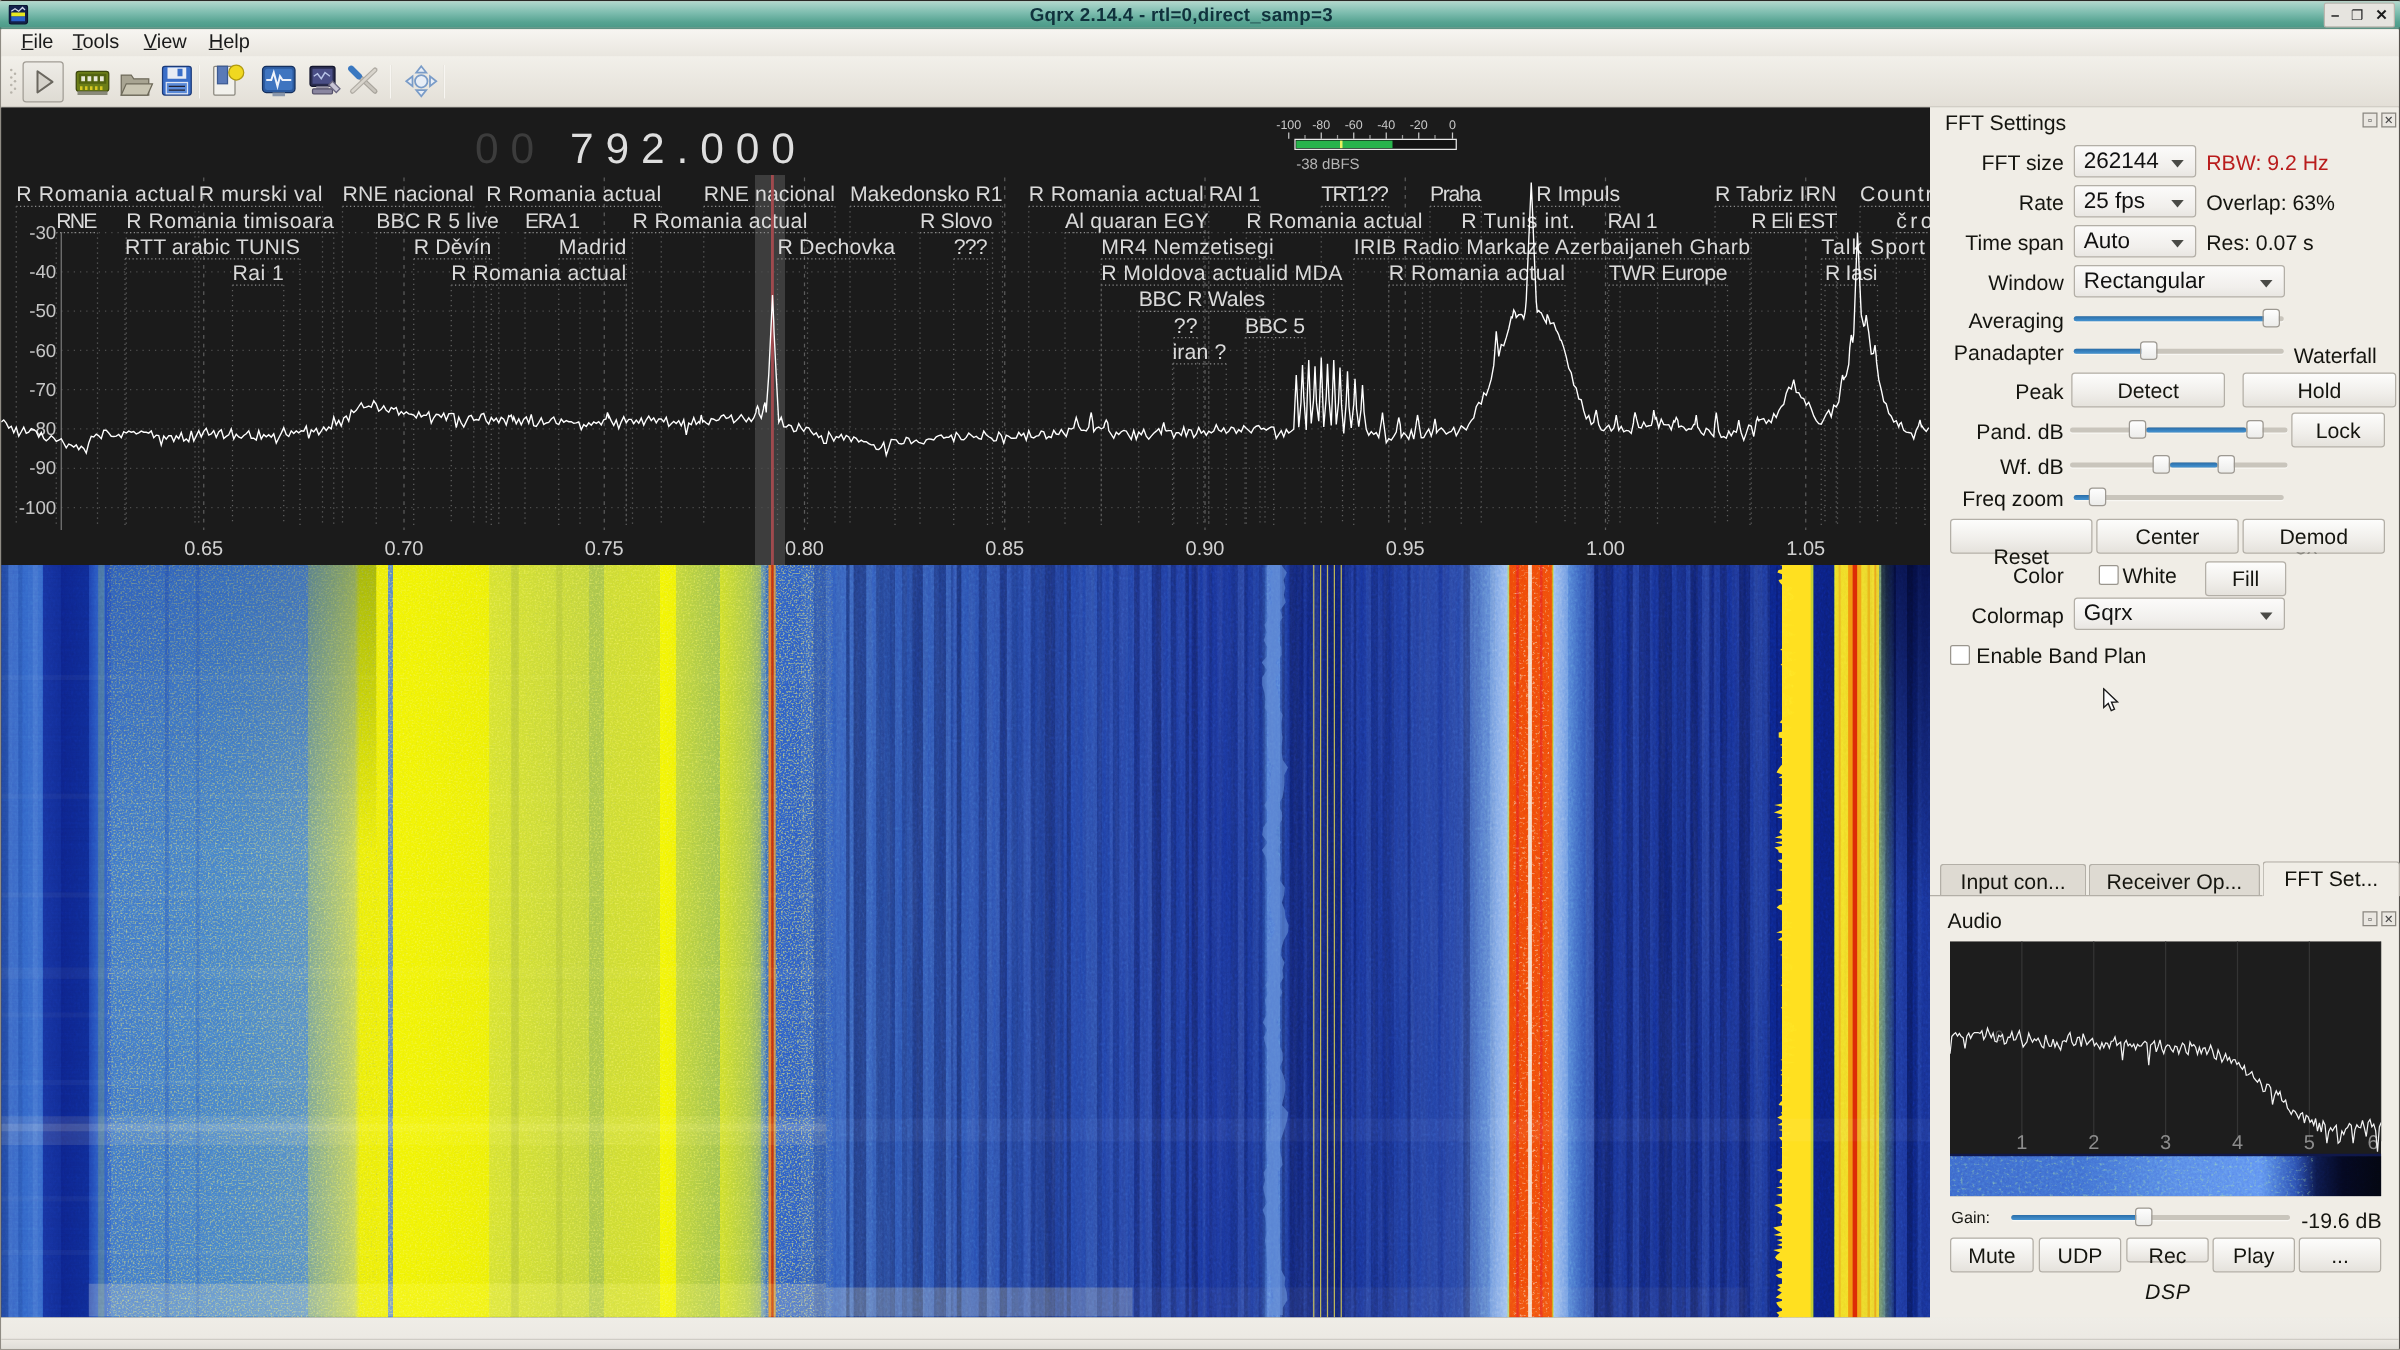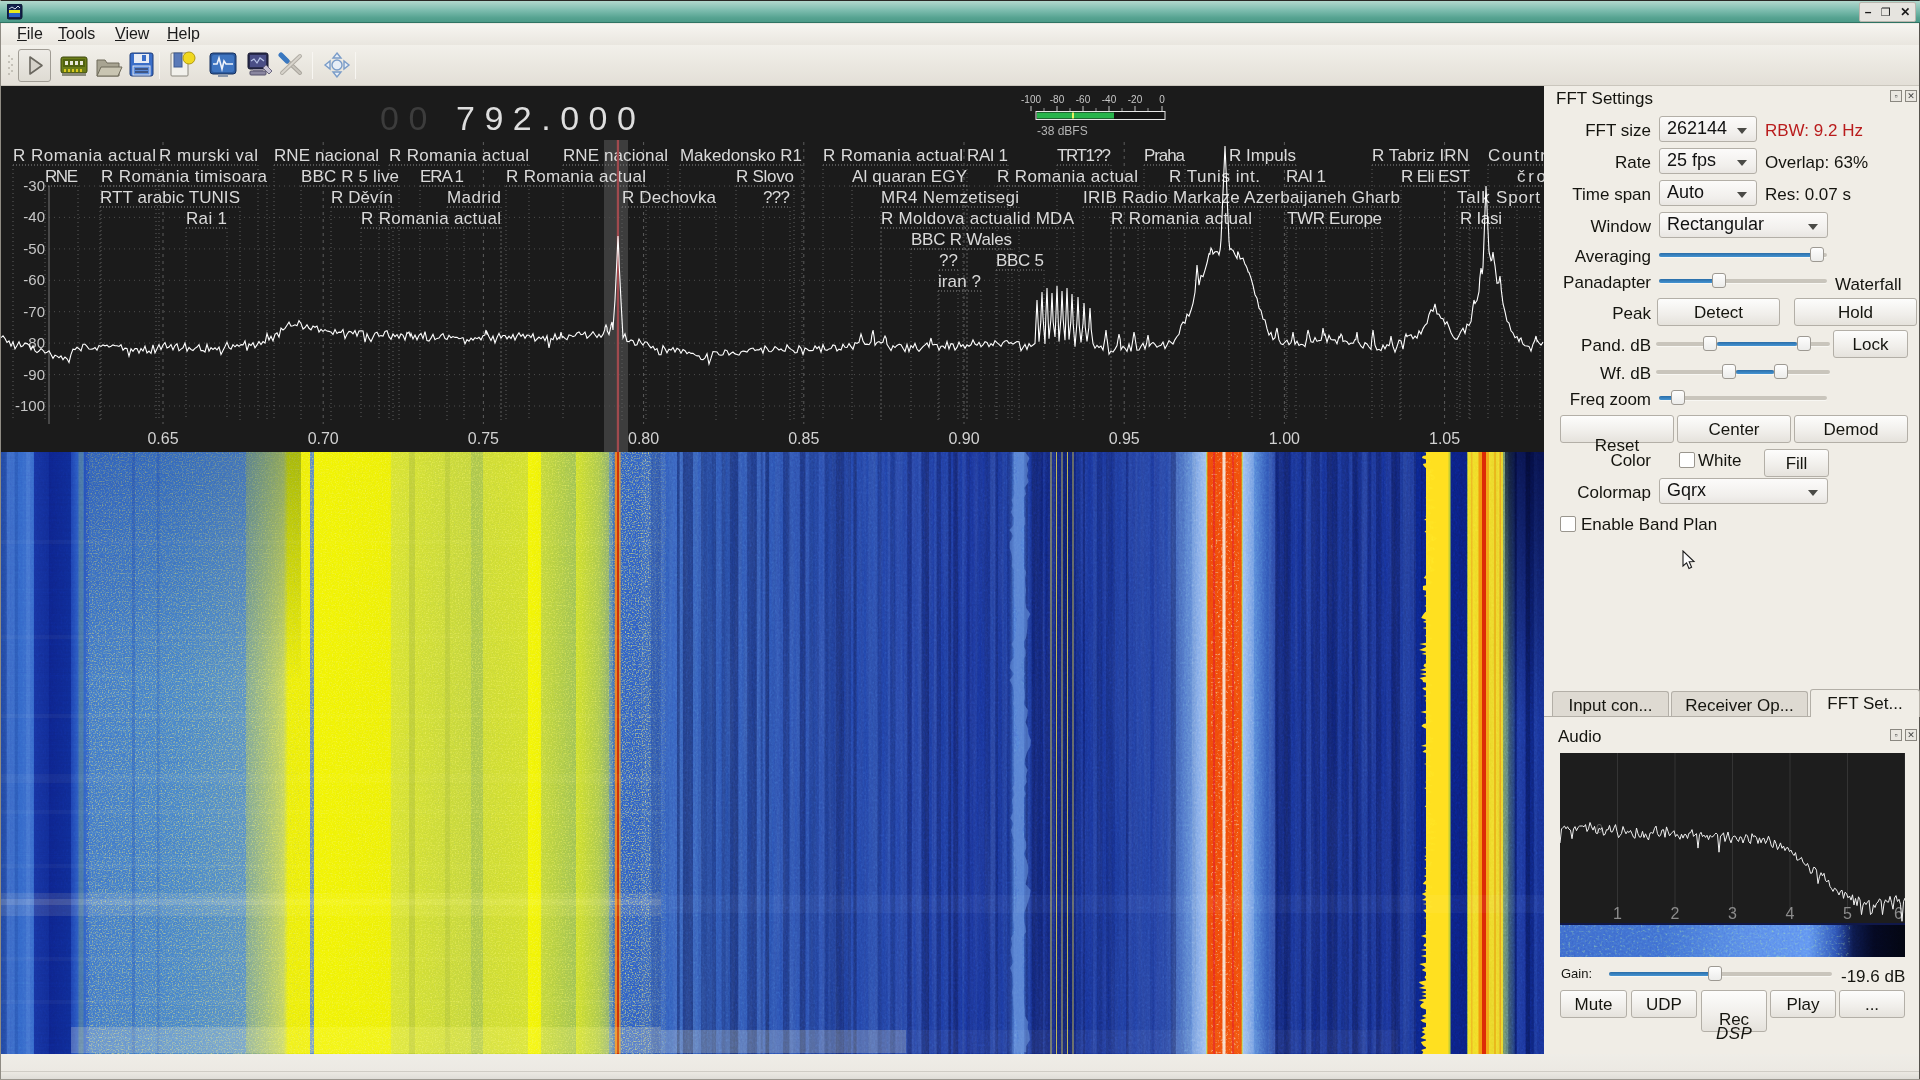--- a/index.html
+++ b/index.html
@@ -41,20 +41,21 @@
 <div style="position:absolute;left:0;top:0;width:1px;height:1080px;background:#8f8b83"></div>
 <div style="position:absolute;right:0;top:0;width:1px;height:1080px;background:#55524d"></div>
 <div style="position:absolute;left:0;bottom:0;width:1920px;height:1px;background:#9b978f"></div>
 <div id="titlebar">
  <svg class="abs" style="left:7px;top:3px" width="16" height="16">
   <rect x="0" y="0" width="15" height="15" rx="2" fill="#13214c" stroke="#0a142e"></rect>
   <rect x="2" y="9" width="11" height="4" fill="#2a62c8"></rect>
   <rect x="2" y="6" width="11" height="3" fill="#e8e820"></rect>
   <polyline points="2,5 5,3 8,5 11,2 13,4" stroke="#cfd8ea" stroke-width="1" fill="none"></polyline>
  </svg>
+ <div id="titletext">Gqrx 2.14.4 - rtl=0,direct_samp=3</div>
  <div id="winbtns">
       <span style="font-weight:bold">–</span>
       <span style="font-size:11px">❐</span>
       <span style="font-weight:bold">✕</span>
     </div>
 </div>
 <div id="menubar">
  <span style="left:16px"><u>F</u>ile</span>
  <span style="left:57px"><u>T</u>ools</span>
  <span style="left:114px"><u>V</u>iew</span>
@@ -846,19 +847,19 @@
       <rect x="0" y="172" width="345" height="32" filter="url(#agrain)" opacity="0.45" style="mix-blend-mode:overlay"></rect>
       <rect x="0" y="172" width="290" height="32" filter="url(#agspeck)" opacity="0.6"></rect>
     </svg>
     <div class="abs" style="left:17px;top:880px;font-size:13px;color:#14140f;">Gain:</div>
     <div class="sgroove" style="left:65px;top:886px;width:223px"></div>
     <div class="sfill" style="left:65px;top:886px;width:103px"></div>
     <div class="shandle" style="left:164px;top:880px"></div>
     <div class="abs" style="left:297px;top:881px;font-size:17px;color:#14140f;">-19.6 dB</div>
     <div class="btn" style="left:16px;top:904px;width:67px;height:28px;padding-top:4px;font-size:17px">Mute</div>
     <div class="btn" style="left:87px;top:904px;width:66px;height:28px;padding-top:4px;font-size:17px">UDP</div>
-    <div class="btn" style="left:157px;top:904px;width:66px;height:42px;padding-top:19px;font-size:17px">Rec</div>
+    <div class="btn" style="left:157px;top:904px;width:66px;height:20px;padding-top:4px;font-size:17px">Rec</div>
     <div class="btn" style="left:226px;top:904px;width:66px;height:28px;padding-top:4px;font-size:17px">Play</div>
     <div class="btn" style="left:295px;top:904px;width:66px;height:28px;padding-top:4px;font-size:17px">...</div>
     <div class="abs" style="left:172px;top:938px;font-size:17px;color:#14140f;font-style:italic;letter-spacing:0.5px">DSP</div>
   </div>
 <div id="statusbar">
     <div style="position:absolute;left:0;top:17px;width:1918px;height:1px;background:#cfccc5"></div>
   </div>
 </body></html>

